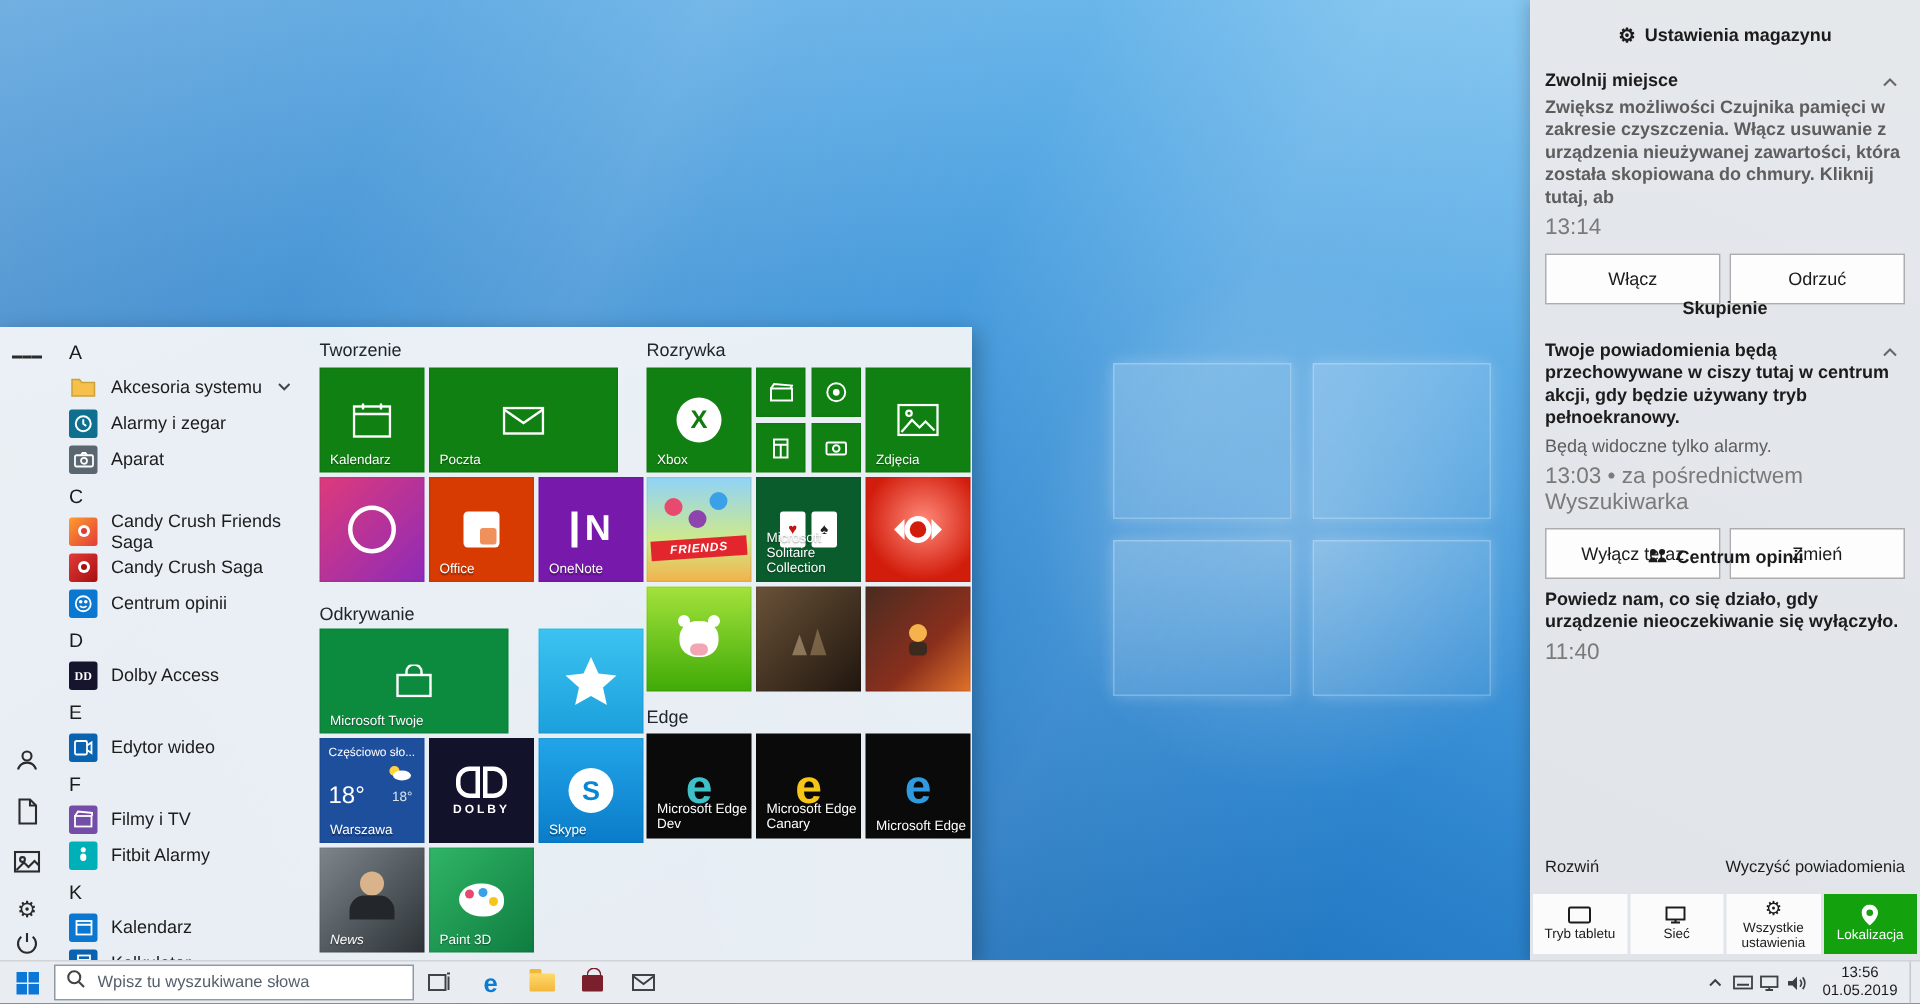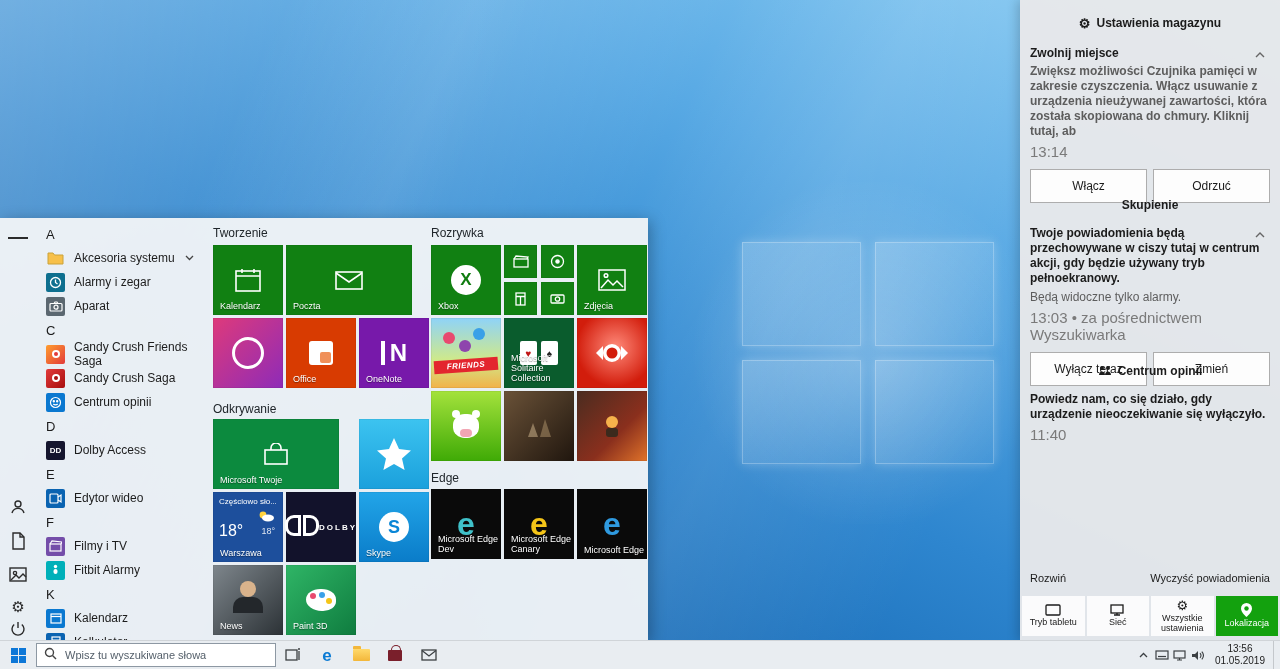--- a/index.html
+++ b/index.html
@@ -23,21 +23,21 @@
   
   .start-menu{position:absolute;left:0;top:218px;width:648px;height:423px;
     background:rgba(242,244,247,.95);box-shadow:3px 3px 14px rgba(0,0,0,.28);overflow:hidden;color:#1b1b1b;}
   .sm-rail{position:absolute;left:0;top:0;width:36px;height:100%;}
   .rail-btn{position:absolute;left:8px;width:20px;height:20px;display:flex;align-items:center;justify-content:center;}
   .hamburger span{display:block;width:14px;height:2px;background:#2b2b2b;margin:2px 0;}
 
   .sm-list{position:absolute;left:36px;top:4px;width:170px;}
   .al-letter{height:24px;display:flex;align-items:center;padding-left:10px;font-size:13px;color:#1b1b1b;}
   .al-item{height:24px;display:flex;align-items:center;gap:9px;padding-left:10px;font-size:12px;color:#1c1c1c;}
-  .ali{width:19px;height:19px;border-radius:2px;flex:0 0 auto;display:flex;align-items:center;justify-content:center;color:#fff;font-size:9px;font-weight:700;}
+  .ali{width:19px;height:19px;border-radius:2px;flex:0 0 auto;display:flex;align-items:center;justify-content:center;color:#fff;font-size:9px;font-weight:700;font-family:Liberation Serif, serif;}
   .al-chevron{margin-left:auto;margin-right:12px;display:flex;}
   .ali-folder{background:transparent;}
   .ali-alarm{background:#0e6f8f;} .ali-camera{background:#5b6770;}
   .ali-ccf{background:linear-gradient(135deg,#ff9d2e,#e23a3a);} .ali-ccs{background:linear-gradient(135deg,#e23a3a,#a80f0f);}
   .ali-feedback{background:#0a78d0;} .ali-dolby{background:#15152e;font-size:8px;letter-spacing:0;}
   .ali-video{background:#0a63b1;} .ali-movies{background:#744da9;} .ali-fitbit{background:#00b0b9;}
   .ali-cal{background:#0a78d0;} .ali-calc{background:#0a63b1;}
 
   .sm-tiles{position:absolute;left:205px;top:0;right:0;bottom:0;}
   .tg-title{position:absolute;font-size:12px;color:#20262b;}
@@ -64,21 +64,21 @@
   .t-farm{background:linear-gradient(180deg,#a4e23c,#3faa06);}
   .t-war{background:linear-gradient(135deg,#6a5238,#20160e);}
   .t-bow{background:linear-gradient(135deg,#4a2c20,#8a2f1d 60%,#e0732a);}
   .t-black{background:#0a0a0a;}
   .edge-e{font-size:32px;font-weight:800;line-height:1;}
   .e-dev{color:#3fc1c9;} .e-can{color:#f5c518;} .e-main{color:#2f9ae0;}
   .dd-row{display:flex;gap:2px;margin-bottom:3px;}
   .dd{width:10px;height:15px;border:3px solid #fff;}
   .dd-l{border-radius:9px 0 0 9px;} .dd-r{border-radius:0 9px 9px 0;}
   .dolby-word{font-size:8px;letter-spacing:2px;font-weight:700;}
-  .tile-center{display:flex;flex-direction:row;align-items:center;justify-content:center;}
+  .tile-center{display:flex;flex-direction:column;align-items:center;justify-content:center;}
   .ring{width:26px;height:26px;border:3px solid #fff;border-radius:50%;}
   .skype-s{width:30px;height:30px;border-radius:50%;background:#fff;color:#0a86d6;font-weight:800;font-size:18px;display:flex;align-items:center;justify-content:center;}
   .xbox-x{width:30px;height:30px;border-radius:50%;background:#fff;color:#107c10;font-weight:800;font-size:17px;display:flex;align-items:center;justify-content:center;}
   .onenote-n{font-size:24px;font-weight:800;border-left:4px solid #fff;padding-left:5px;line-height:1;}
   .office-sq{width:24px;height:24px;background:#fff;border-radius:3px;position:relative;}
   .office-sq::after{content:"";position:absolute;right:2px;bottom:2px;width:11px;height:11px;background:#f0905a;border-radius:2px;}
   .card{width:17px;height:24px;background:#fff;border-radius:2px;color:#c01616;font-size:10px;display:flex;align-items:center;justify-content:center;}
   .card.black{color:#222;}
   .ribbon{position:absolute;left:3px;right:3px;bottom:16px;height:13px;background:#e3262e;transform:rotate(-4deg);
           display:flex;align-items:center;justify-content:center;font-size:8px;font-style:italic;font-weight:800;color:#fff;letter-spacing:.5px;}
@@ -387,21 +387,21 @@
       <span class="dd-row" data-interactable="false">
           <span class="dd dd-l"></span>
           <span class="dd dd-r"></span>
         </span>
       <span class="dolby-word" data-interactable="false">DOLBY</span>
     </div>
     <div class="tile t-skype" style="left:154px;top:274px;" data-interactable="true">
       <span class="skype-s" data-interactable="false">S</span>
       <span class="tlabel" data-interactable="false">Skype</span>
     </div>
-    <div class="tile t-news" style="left:8px;top:347px;" data-interactable="true">
+    <div class="tile t-news" style="left:8px;top:347px;font-style:italic;" data-interactable="true">
       <span class="head" data-interactable="false"></span>
       <span class="body-sil" data-interactable="false"></span>
       <span class="tlabel" data-interactable="false">News</span>
     </div>
     <div class="tile t-paint" style="left:81px;top:347px;" data-interactable="true">
       <span class="palette" data-interactable="false">
         <i style="background:#e84a6f;left:4px;top:4px;"></i>
         <i style="background:#3aa0e8;left:13px;top:3px;"></i>
         <i style="background:#f5c518;left:20px;top:9px;"></i>
       </span>

